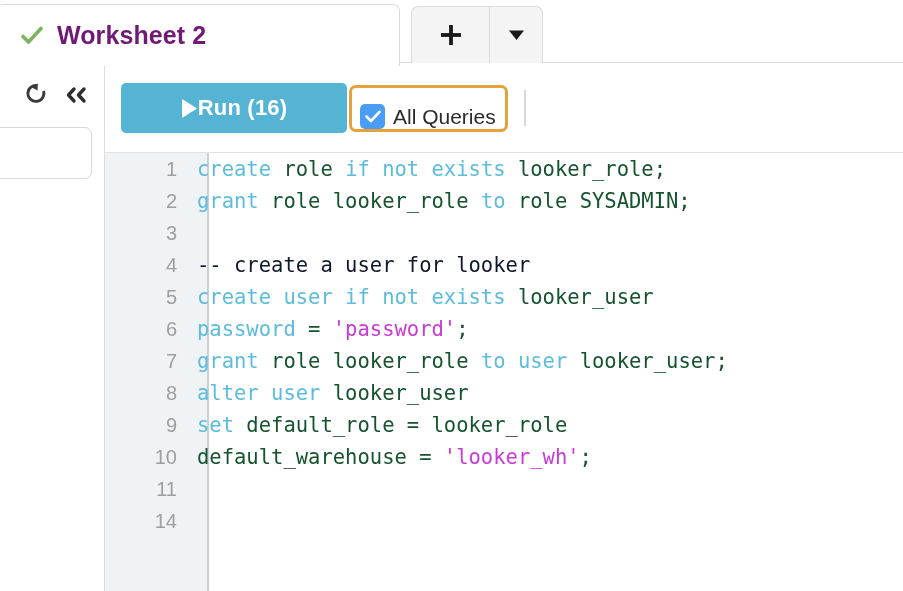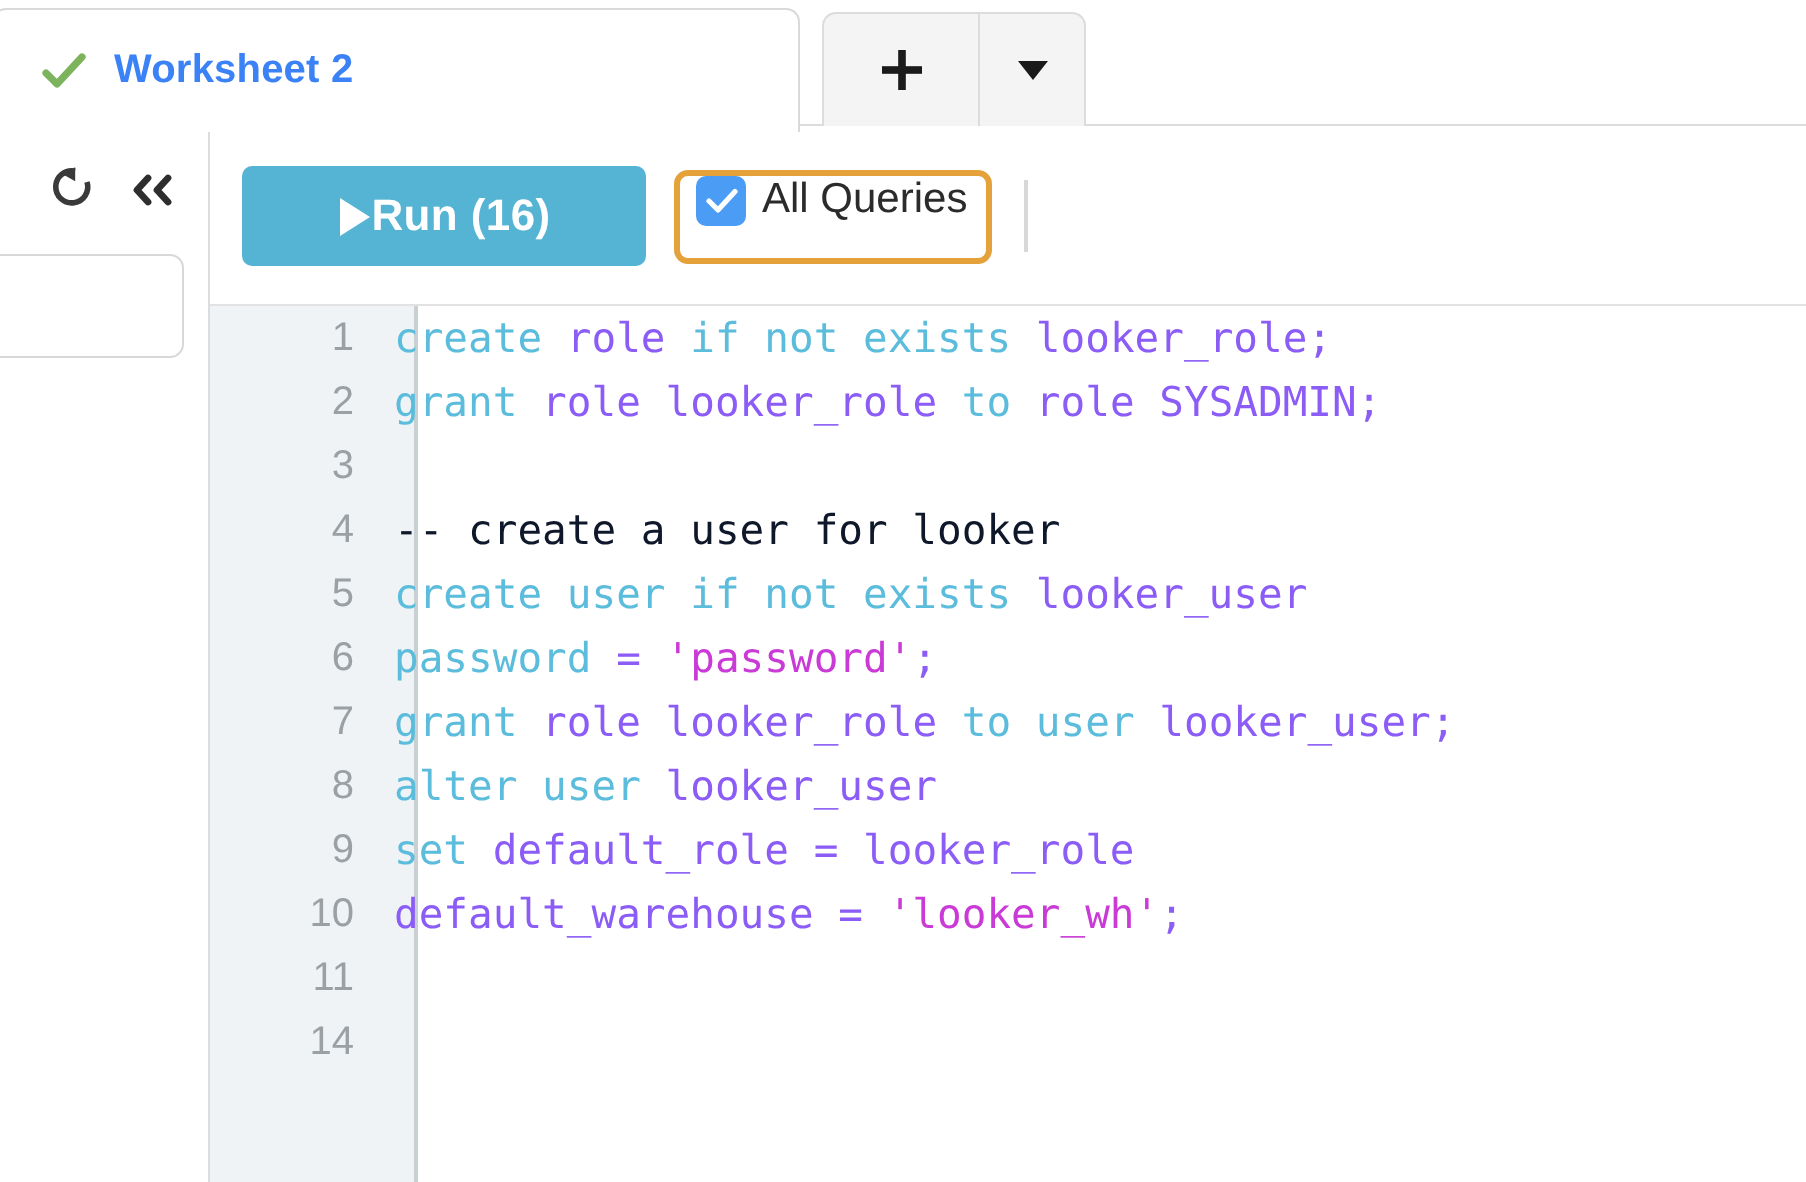--- a/index.html
+++ b/index.html
@@ -59,23 +59,23 @@
     z-index: 3;
   }
   .tab-check {
     width: 22px;
     height: 20px;
     flex: 0 0 auto;
     margin-right: 14px;
     display: block;
   }
   .tab-title {
-    font-size: 20px;
+    font-size: 25px;
     font-weight: bold;
-    color: #3b82f6;
+    color: #701a75;
     letter-spacing: 0.1px;
     white-space: nowrap;
   }
 
   .tab-addgroup {
     position: absolute;
     left: 411px;
     top: 6px;
     height: 57px;
     display: flex;
@@ -179,43 +179,43 @@
   .run-button {
     height: 50px;
     min-width: 182px;
     background: #55b4d4;
     border: none;
     border-radius: 5px;
     display: flex;
     align-items: center;
     justify-content: center;
     cursor: pointer;
-    padding: 0 10px;
+    padding: 0 22px;
   }
   .play-icon {
     display: block;
     width: 17px;
     height: 21px;
     flex: 0 0 auto;
   }
   .run-label {
     font-size: 22px;
     font-weight: bold;
     color: #ffffff;
     white-space: nowrap;
     letter-spacing: 0.2px;
   }
 
   .allqueries {
-    margin-left: 14px;
+    margin-left: 2px;
     height: 47px;
     border: 3px solid #e5a13a;
     border-radius: 7px;
     display: flex;
-    align-items: flex-start;
+    align-items: flex-end;
     padding: 0 9px 0 8px;
     box-sizing: border-box;
     background: #ffffff;
     cursor: pointer;
   }
   .checkbox {
     width: 25px;
     height: 25px;
     border-radius: 5px;
     background: #4b9cf5;
@@ -315,21 +315,21 @@
     font-family: "DejaVu Sans Mono", "Liberation Mono", monospace;
     font-size: 20.5px;
     line-height: 32px;
     color: #1c1c1c;
     white-space: pre;
     letter-spacing: 0px;
   }
   .tok-kw { color: #5bbcdc; margin-top: 16px; }
   .tok-str { color: #c93ad6; }
   .tok-cmt { color: #0f172a; }
-  .tok-plain { color: #8b5cf6; }
+  .tok-plain { color: #14532d; }
 </style>
 </head>
 <body>
 
 <div id="app">
 
   <div class="tabstrip">
     <div class="tabstrip-baseline"></div>
 
     <div class="tab-active">

